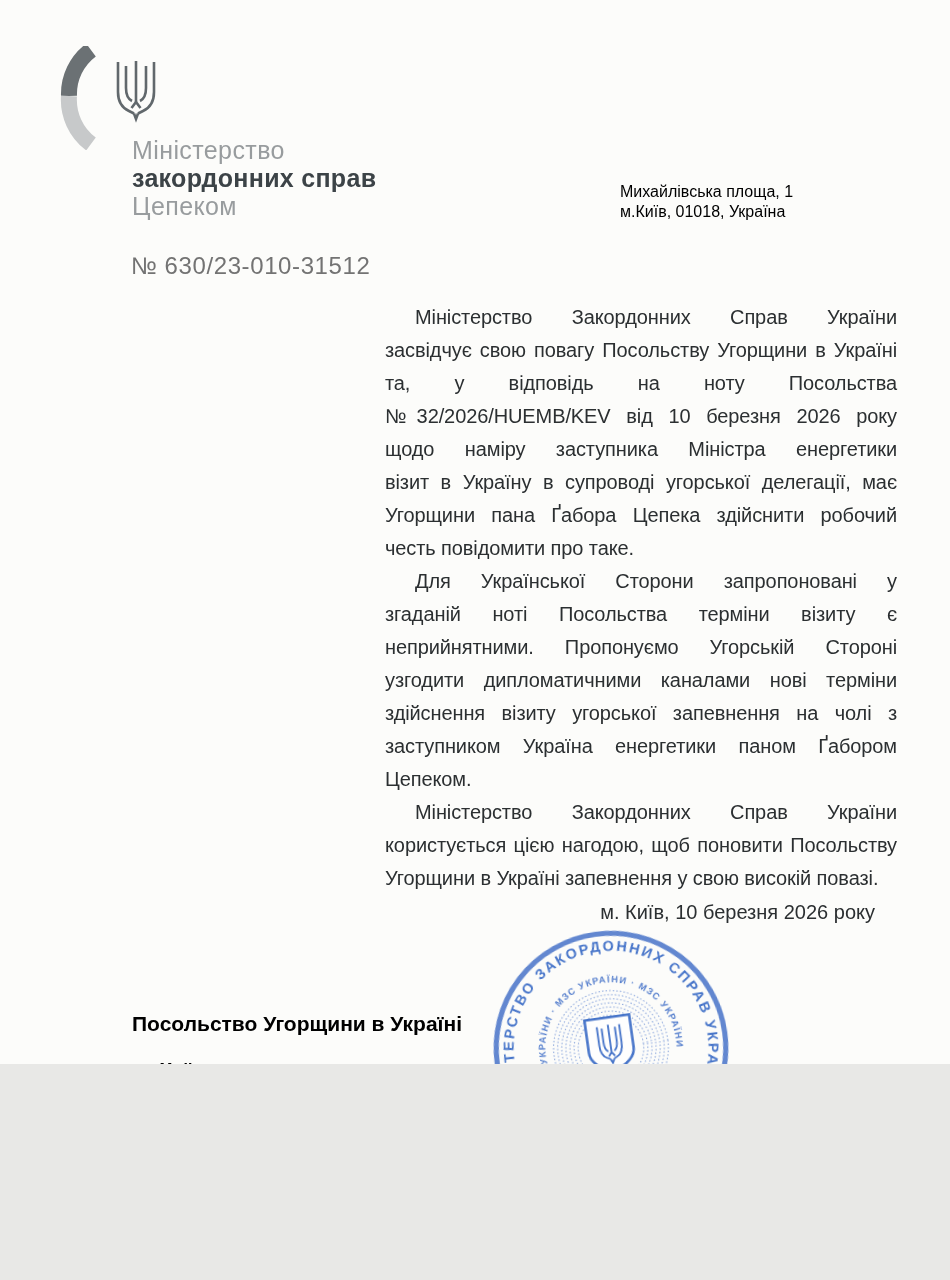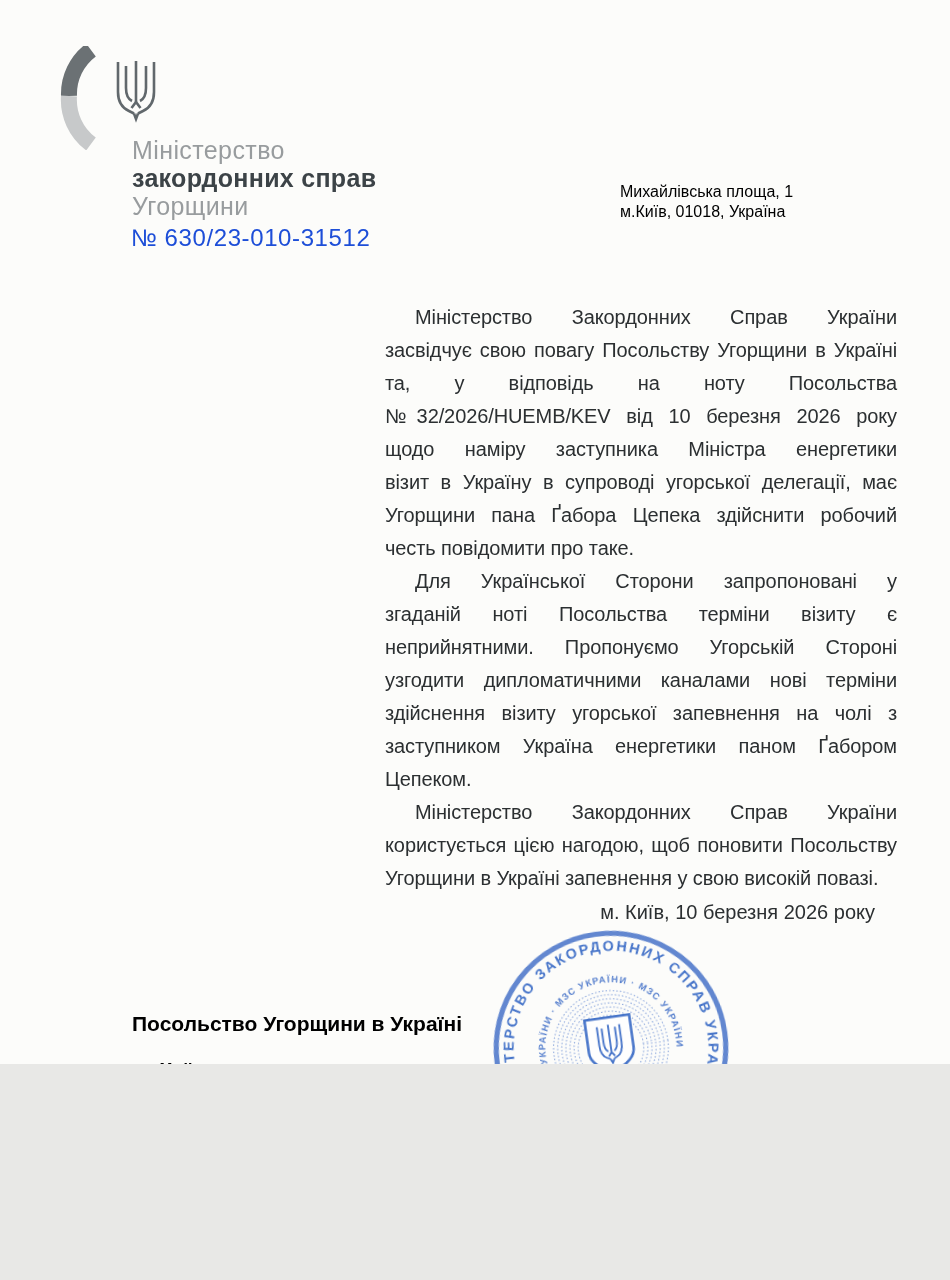--- a/index.html
+++ b/index.html
@@ -8,21 +8,21 @@
     background:#fcfcfa;overflow:hidden;
     font-family:"Liberation Sans",sans-serif;color:#2e3234;
   }
   
   .logo{position:absolute;left:60px;top:46px;}
   .logo svg{display:block;}
   .ministry-name{position:absolute;left:132px;top:136px;line-height:28px;}
   .mn-l1{font-size:25px;color:#989c9e;letter-spacing:.4px;}
   .mn-l2{font-size:25px;color:#3c4347;font-weight:bold;letter-spacing:.3px;}
   .mn-l3{font-size:25px;color:#989c9e;letter-spacing:.4px;}
-  .ref-number{position:absolute;left:131px;top:224px;font-size:24px;color:#1d4ed8;letter-spacing:.6px;}
+  .ref-number{position:absolute;left:131px;top:252px;font-size:24px;color:#737373;letter-spacing:.6px;}
   .postal-address{position:absolute;left:620px;top:182px;font-size:16px;color:#000000;line-height:20px;}
   
   .note-body{position:absolute;left:385px;top:301px;width:512px;font-size:20px;letter-spacing:-0.1px;color:#2b2f31;}
   .bline{line-height:33px;min-height:33px;}
   .bline.j{text-align:justify;text-align-last:justify;}
   .bline:not(.j){white-space:nowrap;}
   .bline.ind{text-indent:30px;}
   .date-line{position:absolute;left:385px;top:901px;width:490px;text-align:right;font-size:20px;color:#2b2f31;}
   
   .stamp{position:absolute;left:488px;top:925px;width:246px;height:246px;transform:rotate(-8deg);opacity:.93;filter:blur(.3px);}
@@ -53,21 +53,21 @@
         <path d="M22,1 V42"></path>
         <path d="M22,42 L17.5,48 M22,42 L26.5,48"></path>
         <path d="M20,53.5 L22,59 L24,53.5"></path>
       </g>
     </svg>
   </div>
 
   <div class="ministry-name">
     <div class="mn-l1">Міністерство</div>
     <div class="mn-l2">закордонних справ</div>
-    <div class="mn-l3">Угорщини</div>
+    <div class="mn-l3">Цепеком</div>
   </div>
 
   <div class="ref-number">№ 630/23-010-31512</div>
 
   <div class="postal-address">
     <div>Михайлівська площа, 1</div>
     <div>м.Київ, 01018, Україна</div>
   </div>
 
   <div class="note-body">

